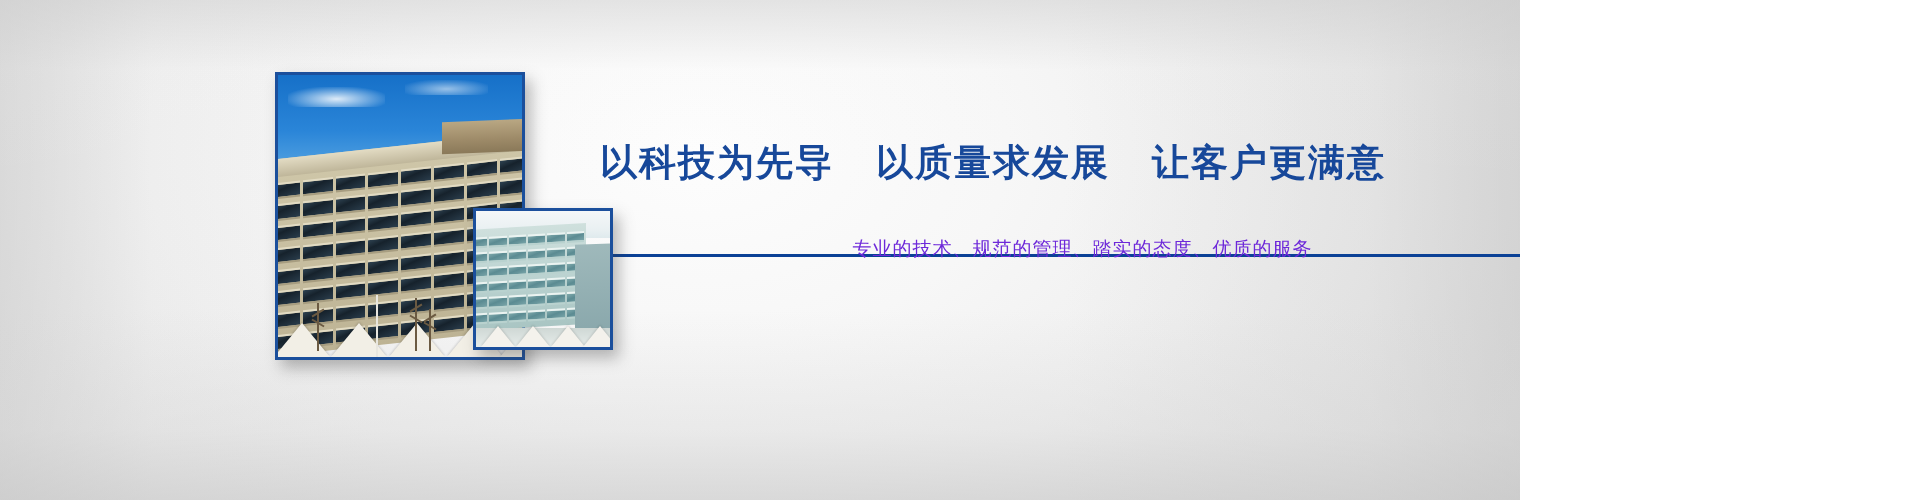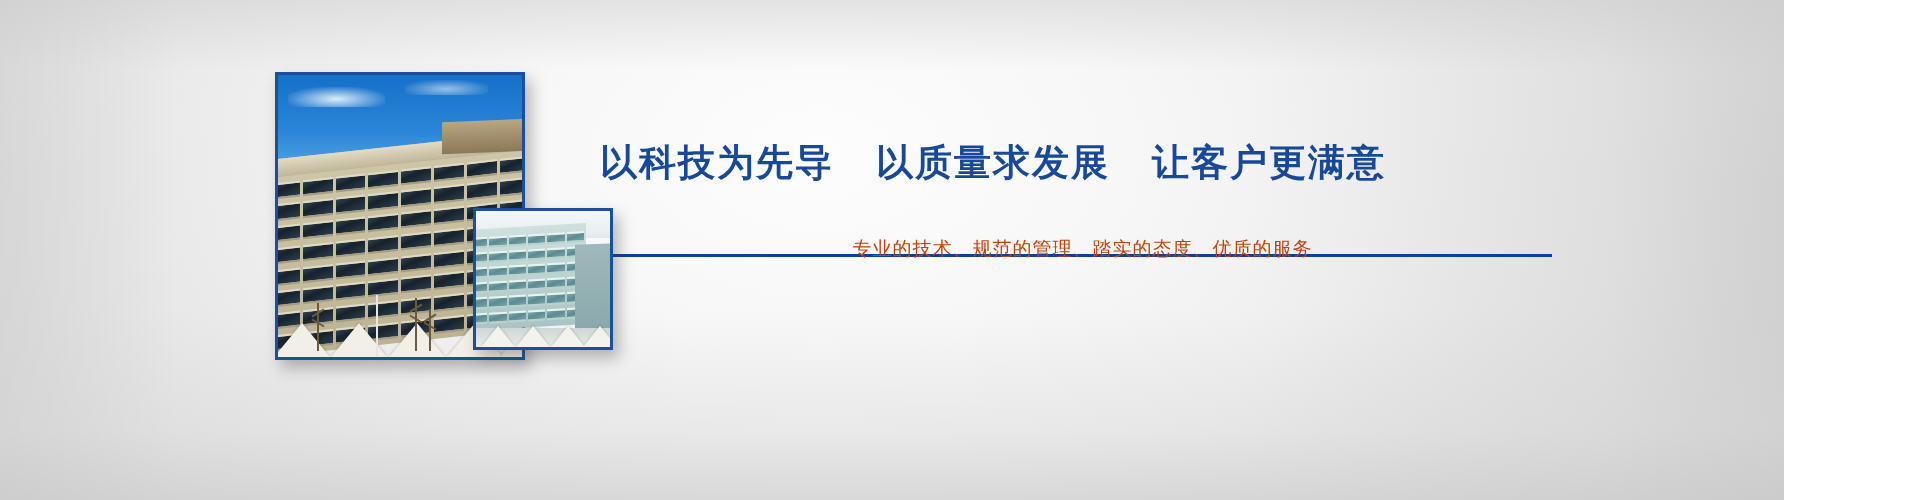--- a/index.html
+++ b/index.html
@@ -8,21 +8,21 @@
   }
   body {
     width: 1920px;
     height: 500px;
     overflow: hidden;
     font-family: "Liberation Sans", "DejaVu Sans", sans-serif;
   }
 
   .banner {
     position: relative;
-    width: 1784px;
+    width: 1520px;
     height: 500px;
     overflow: hidden;
     background: #e9e9e9;
   }
 
   
   .bg-base {
     position: absolute;
     inset: 0;
     background:
@@ -448,16 +448,16 @@
     </div>
   </div>
 
   <div class="headline">
     <span class="seg">以科技为先导</span><span class="gap"></span><span class="seg">以质量求发展</span><span class="gap"></span><span class="seg">让客户更满意</span>
   </div>
 
   <div class="divider"></div>
 
   <div class="subtitle-pos">
-    <div style="text-align:center; color:#c2410c; font-size:19px; letter-spacing:1px; white-space:nowrap;">专业的技术、规范的管理、踏实的态度、优质的服务</div>
+    <div style="text-align:center; color:#6d28d9; font-size:19px; letter-spacing:1px; white-space:nowrap;">专业的技术、规范的管理、踏实的态度、优质的服务</div>
   </div>
 
 </div>
 
 </body></html>

